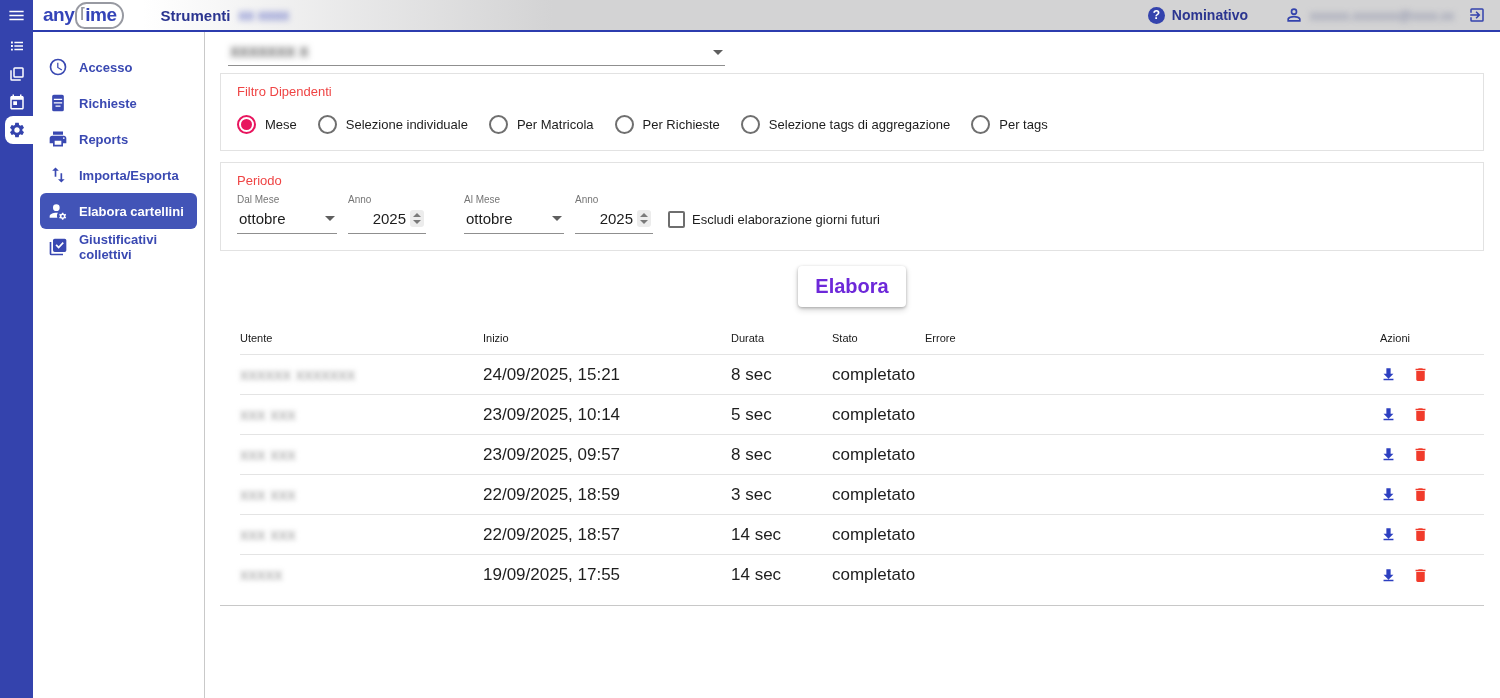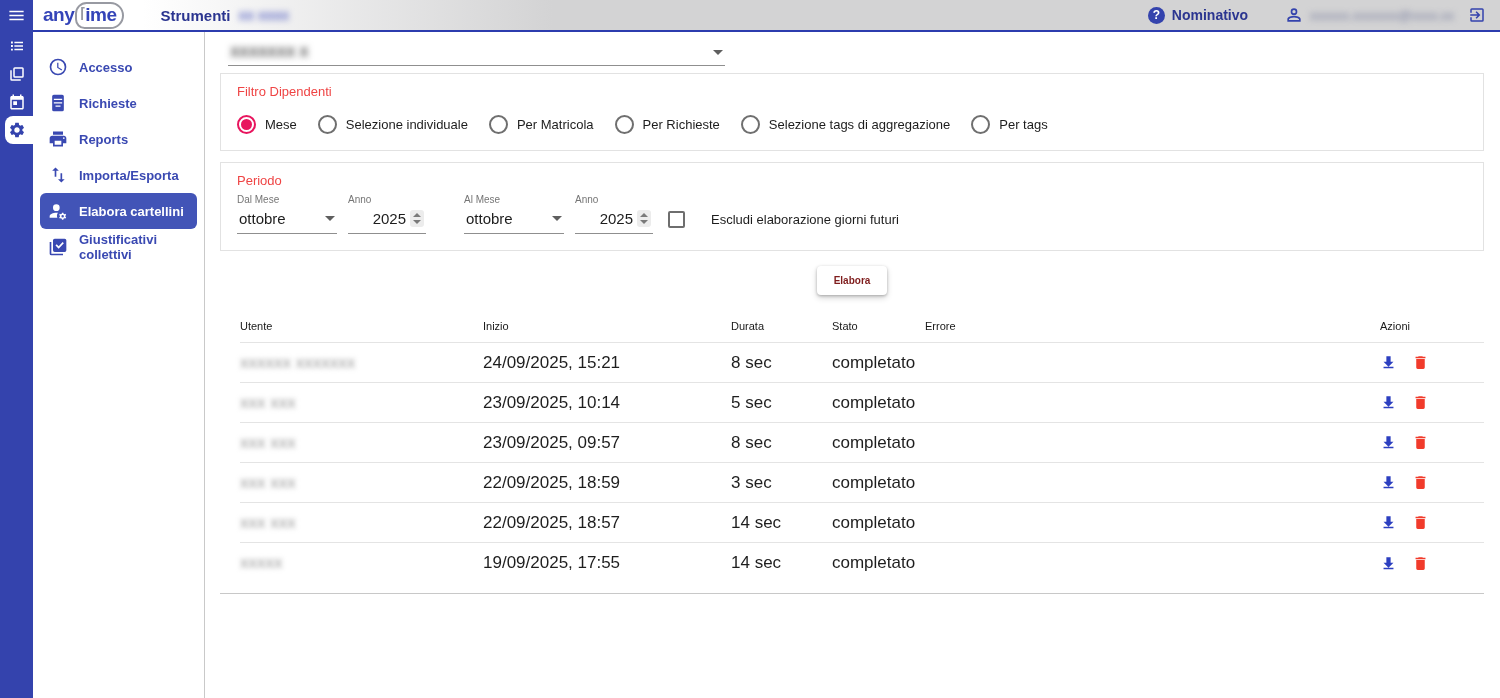--- a/index.html
+++ b/index.html
@@ -58,25 +58,25 @@
   .radio.sel { border-color:#e8155e; }
   .radio.sel::after { content:""; position:absolute; left:2px; top:2px; right:2px; bottom:2px; background:#e8155e; border-radius:50%; }
   .periodo-row { display:flex; align-items:flex-end; margin-top:6px; }
   .pfield { cursor:pointer; }
   .pf-row { display:flex; align-items:center; border-bottom:1px solid #8f8f8f; padding:3px 2px 6px 2px; font-size:15px; color:#1d1d1d; margin-top:2px; }
   .pf-val { flex:1; }
   .pf-val.num { text-align:right; margin-right:4px; }
   .spinner { display:flex; flex-direction:column; gap:3px; background:#ececec; border-radius:3px; padding:3px 3px; cursor:pointer; }
   .spin-up { width:0; height:0; border-left:4px solid transparent; border-right:4px solid transparent; border-bottom:4px solid #7a7a7a; }
   .spin-dn { width:0; height:0; border-left:4px solid transparent; border-right:4px solid transparent; border-top:4px solid #7a7a7a; }
-  .chk-group { display:flex; align-items:center; gap:26px; margin-bottom:6px; cursor:pointer; }
+  .chk-group { display:flex; align-items:center; gap:7px; margin-bottom:6px; cursor:pointer; }
   .checkbox { width:17px; height:17px; border:2px solid #6e6e6e; border-radius:2px; flex:none; }
   .chk-label { font-size:13px; font-weight:500; color:#1d1d1d; }
   .elabora-wrap { margin-left:15px; width:1264px; text-align:center; margin-top:15px; }
-  .btn-elabora { display:inline-block; background:#ffffff; border:none; border-radius:4px; padding:9px 17px; font-size:10px; font-weight:bold; color:#7f1d1d; font-family:"Liberation Sans",sans-serif;
+  .btn-elabora { display:inline-block; background:#ffffff; border:none; border-radius:4px; padding:9px 17px; font-size:20px; font-weight:bold; color:#6d28d9; font-family:"Liberation Sans",sans-serif;
     box-shadow:0 1px 3px rgba(0,0,0,0.25), 0 3px 6px rgba(0,0,0,0.16); cursor:pointer; }
   
   .table { margin:14px 0 0 15px; width:1264px; padding:0 0 10px 20px; border-bottom:1px solid #c8c8c8; }
   .trow { display:grid; grid-template-columns:243px 248px 101px 93px 1fr 104px; align-items:center; height:40px; border-bottom:1px solid #e4e4e4; font-size:17px; color:#1e1e1e; }
   .trow.head { height:34px; font-size:11px; font-weight:500; color:#191919; }
   .trow:last-child { border-bottom:none; }
   .masked { color:#9a9a9a; filter:blur(2.6px); }
   .actions { display:flex; align-items:center; gap:15px; }
   .act { display:flex; cursor:pointer; }
   .act.dl svg { width:17px; height:17px; fill:#2c3fc0; }

